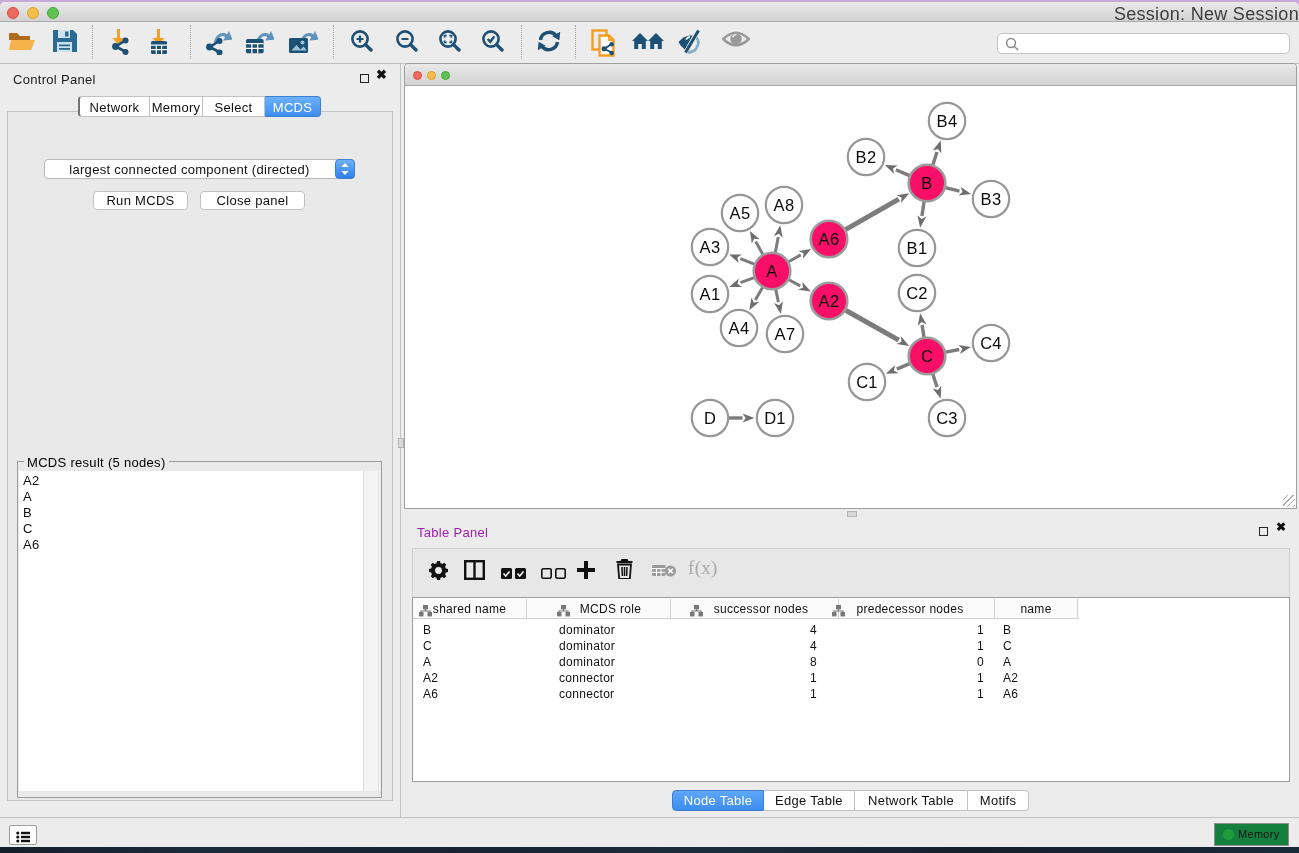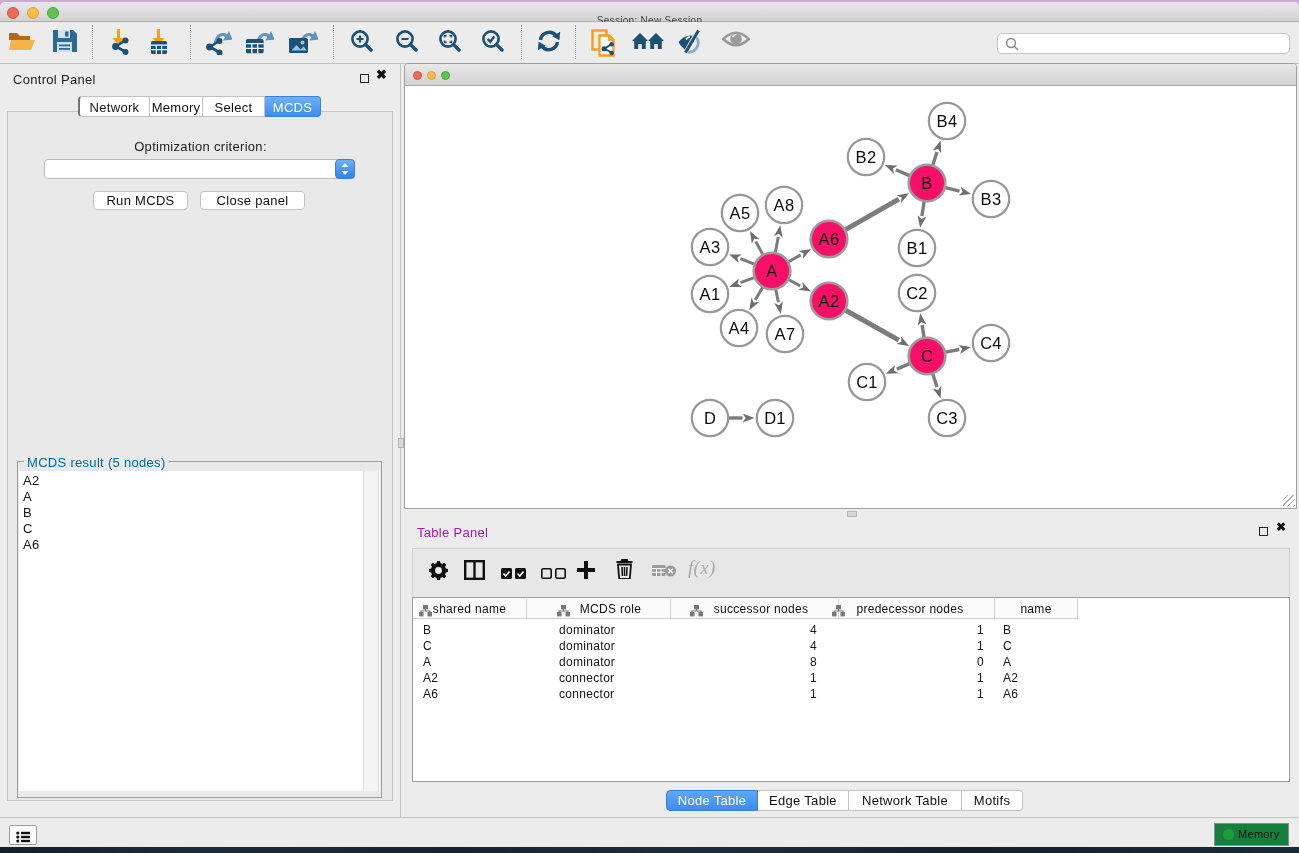--- a/index.html
+++ b/index.html
@@ -1,57 +1,57 @@
 <!DOCTYPE html>
 <html><head><meta charset="utf-8"><style>
 *{margin:0;padding:0;box-sizing:border-box}
 html,body{width:1299px;height:853px;overflow:hidden}
 body{font-family:"Liberation Sans",sans-serif;background:linear-gradient(90deg,#141e2a,#1b2a3a 15%,#16222f 35%,#1d2c3c 55%,#141f2b 75%,#1a2938);position:relative;letter-spacing:0.3px}
 #deskt{position:absolute;left:0;top:0;width:1299px;height:9px;background:#c9a8dc}
 #win{position:absolute;left:0;top:2px;width:1299px;height:845px;background:#ececec;border-radius:5px 5px 0 0;overflow:hidden}
 #titlebar{position:absolute;left:0;top:0;width:100%;height:20px;background:linear-gradient(#e9e9e9,#d2d2d2);border-bottom:1px solid #acacac;border-radius:5px 5px 0 0}
 .tl{position:absolute;top:5px;width:12px;height:12px;border-radius:50%}
-#titlebar .t{position:absolute;width:100%;text-align:center;top:13px;font-size:10px;color:#3e3e3e}
+#titlebar .t{position:absolute;width:100%;text-align:right;top:2px;font-size:18px;color:#3e3e3e}
 #toolbar{position:absolute;left:0;top:20px;width:100%;height:42px;background:#ececec;border-bottom:1px solid #c0c0c0}
 .ticon{position:absolute;top:7px}
 .tsep{position:absolute;top:3px;height:34px;border-left:1px dotted #a9a9a9}
 #search{position:absolute;left:997px;top:11px;width:293px;height:21px;background:#fff;border:1px solid #c4c4c4;border-radius:5px}
 #cp{position:absolute;left:0;top:62px;width:401px;height:753px;background:#ececec;border-right:1px solid #c2c2c2}
 #cp .hdr{position:absolute;left:13px;top:8px;font-size:13px;color:#1c1c1c}
 #cppanel{position:absolute;left:7px;top:47px;width:386px;height:690px;background:#e9e9e9;border:1px solid #c3c3c3}
 .tabs{position:absolute;top:32px;left:78px;height:21px;display:flex}
 .tab{height:21px;line-height:21px;font-size:13px;background:#fff;color:#111;border:1px solid #c2c2c2;border-left:none;padding:0;text-align:center}
 .tab.first{border-left:2px solid #737373;border-radius:4px 0 0 4px}
 .tab.last{border-radius:0 4px 4px 0}
 .tab.sel{background:linear-gradient(#6db1f9,#3c8df2);color:#fff;border-color:#3e7fd0}
 #optlab{position:absolute;left:0;top:75px;width:401px;text-align:center;font-size:13px;color:#1c1c1c}
 #combo{position:absolute;left:44px;top:95px;width:311px;height:20px;background:#fff;border:1px solid #b9b9b9;border-radius:4px;font-size:13px;color:#111;line-height:19px}
 #combo .txt{position:absolute;left:0;right:20px;text-align:center;white-space:nowrap}
 #combo .btn{position:absolute;right:-1px;top:-1px;width:20px;height:20px;border-radius:4px;background:linear-gradient(#6db1f9,#2f80ef);border:1px solid #3e7fd0}
 .btnrow{position:absolute;top:127px;left:0;width:401px}
 .pbtn{position:absolute;height:19px;background:#fff;border:1px solid #c2c2c2;border-radius:4px;font-size:13px;color:#111;text-align:center;line-height:18px}
 #fieldset{position:absolute;left:17px;top:397px;width:365px;height:337px;border:1px solid #9d9d9d}
-#fieldset .lab{position:absolute;left:6px;top:-7px;background:#e9e9e9;padding:0 3px;font-size:13px;color:#0369a1}
+#fieldset .lab{position:absolute;left:6px;top:-7px;background:#e9e9e9;padding:0 3px;font-size:13px;color:#000000}
 #mlist{position:absolute;left:1px;top:9px;width:361px;height:320px;background:#fff;font-size:13px;color:#111;line-height:16px;padding:2px 0 0 4px}
 #mscroll{position:absolute;right:2px;top:9px;width:16px;height:320px;background:#f4f4f4;border-left:1px solid #dcdcdc;border-right:1px solid #dcdcdc}
 #netwin{position:absolute;left:404px;top:61px;width:893px;height:446px;background:#fff;border:1px solid #9f9f9f;border-radius:4px 4px 0 0}
 #nettb{position:absolute;left:0;top:0;width:100%;height:22px;background:linear-gradient(#e9e9e9,#d2d2d2);border-bottom:1px solid #ababab;border-radius:4px 4px 0 0}
 #nettb .t{position:absolute;width:100%;text-align:center;top:4px;font-size:12.5px;color:#3e3e3e}
 .ntl{position:absolute;top:7px;width:9px;height:9px;border-radius:50%}
 #graphbox{position:absolute;left:0px;top:23px;width:891px;height:422px;overflow:hidden}
 #resize{position:absolute;right:1px;bottom:1px;width:12px;height:12px;background:
  repeating-linear-gradient(135deg,transparent 0 3px,#aaa 3px 4px)}
 #tp{position:absolute;left:401px;top:516px;width:898px;height:300px;background:#ececec}
 #tp .hdr{position:absolute;left:16px;top:7px;font-size:13px;color:#a21caf}
 #tptool{position:absolute;left:11px;top:30px;width:878px;height:49px;background:#e7e7e7;border:1px solid #d0d0d0;border-bottom:none}
 #tptable{position:absolute;left:11px;top:79px;width:878px;height:185px;background:#fff;border:1px solid #9d9d9d}
 .thead{position:absolute;left:0;top:1px;height:20px;background:#fbfbfb;border-bottom:1px solid #cfcfcf;font-size:12px;color:#111}
 .th{position:absolute;top:0;height:20px;line-height:20px;border-right:1px solid #cfcfcf;text-align:center}
 .cell{position:absolute;font-size:12px;color:#111;line-height:16px}
-.btabs{position:absolute;top:272px;left:265px;display:flex;height:37px}
+.btabs{position:absolute;top:272px;left:271px;display:flex;height:37px}
 .btab{height:21px;line-height:20px;font-size:13px;background:#fff;color:#111;border:1px solid #c2c2c2;border-left:none;text-align:center}
 .btab.first{border-left:1px solid #c2c2c2;border-radius:4px 0 0 4px}
 .btab.last{border-radius:0 4px 4px 0}
 .btab.sel{background:linear-gradient(#5ea7f7,#3c8df2);color:#fff;border-color:#3e7fd0}
 #status{position:absolute;left:0;top:815px;width:100%;height:30px;background:#ececec;border-top:1px solid #c2c2c2}
 #sbtn{position:absolute;left:9px;top:7px;width:28px;height:20px;background:#fdfdfd;border:1px solid #9d9d9d;border-radius:2px;text-align:center;padding-top:3px}
 #mem{position:absolute;right:10px;top:5px;width:75px;height:23px;background:#15803d;border:1px solid #8e8e8e;font-size:11px;color:#111;line-height:21px}
 #mem .dot{display:inline-block;width:11px;height:11px;border-radius:50%;background:#1e9b3a;margin:0 4px 0 8px;vertical-align:-1.5px}
 </style></head>
 <body>
@@ -210,22 +210,22 @@
     <div class="hdr">Control Panel</div>
     <div style="position:absolute;left:360px;top:10px;width:9px;height:9px;border:1.5px solid #222"></div>
     <div style="position:absolute;left:376px;top:3px;font-size:13px;font-weight:bold;color:#111">✖</div>
     <div id="cppanel"></div>
     <div class="tabs">
         <div class="tab first" style="width:72px">Network</div>
         <div class="tab" style="width:53px">Memory</div>
         <div class="tab" style="width:62px">Select</div>
         <div class="tab sel last" style="width:56px">MCDS</div>
       </div>
-    <div id="optlab">Optimization criterion:</div>
     <div id="combo">
+        <span class="txt">largest connected component (directed)</span>
       <span class="btn">
           <svg width="12" height="16" viewBox="0 0 12 16" style="position:absolute;left:3px;top:1px">
             <path d="M6 2 L9.5 6 H2.5 z" fill="#fff"></path>
             <path d="M6 14 L2.5 10 H9.5 z" fill="#fff"></path>
           </svg>
         </span>
     </div>
     <div class="btnrow">
       <div class="pbtn" style="left:93px;width:95px">Run MCDS</div>
       <div class="pbtn" style="left:200px;width:105px">Close panel</div>
@@ -379,21 +379,21 @@
               <g stroke="#fff" stroke-width="1.2">
                 <line x1="0" y1="4.2" x2="16" y2="4.2"></line>
                 <line x1="0" y1="8.6" x2="16" y2="8.6"></line>
                 <line x1="5.3" y1="4.2" x2="5.3" y2="13"></line>
                 <line x1="10.6" y1="4.2" x2="10.6" y2="13"></line>
               </g>
             </g>
             <circle cx="18.5" cy="7" r="5.5" fill="#9a9a9a"></circle>
             <path d="M16.2 4.7 l4.6 4.6 m0-4.6 l-4.6 4.6" stroke="#fff" stroke-width="1.6"></path>
           </svg></span>
-        <span style="position:absolute;left:275px;top:8px;font-family:'Liberation Serif',serif;font-style:italic;font-size:19px;color:#a9a9a9">f(x)</span>
+        <span style="position:absolute;left:275px;top:8px;font-family:'Liberation Serif',serif;font-size:19px;color:#a9a9a9">f(x)</span>
       </div>
     <div id="tptable">
         <div class="thead" style="width:666px">
           <div class="th" style="left:0px;width:114px"><span style="position:absolute;left:6px;top:4px"><svg width="13" height="12" viewBox="0 0 13 12" style="">
                 <g stroke="#777" fill="#777">
                   <rect x="4.5" y="0.5" width="4" height="3.4"></rect>
                   <rect x="0" y="7.5" width="4" height="3.4"></rect>
                   <rect x="9" y="7.5" width="4" height="3.4"></rect>
                   <path d="M6.5 4 v2 M2 7.5 v-1.5 h9 v1.5" fill="none" stroke-width="1.1"></path>
                 </g>

